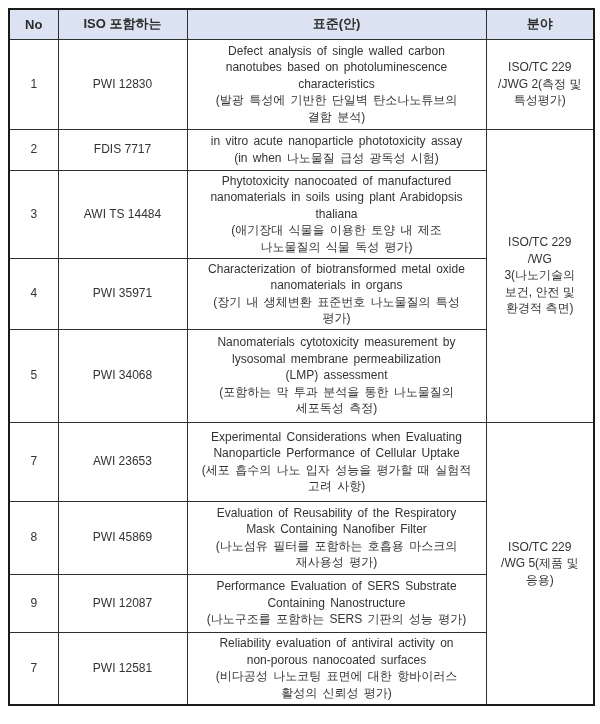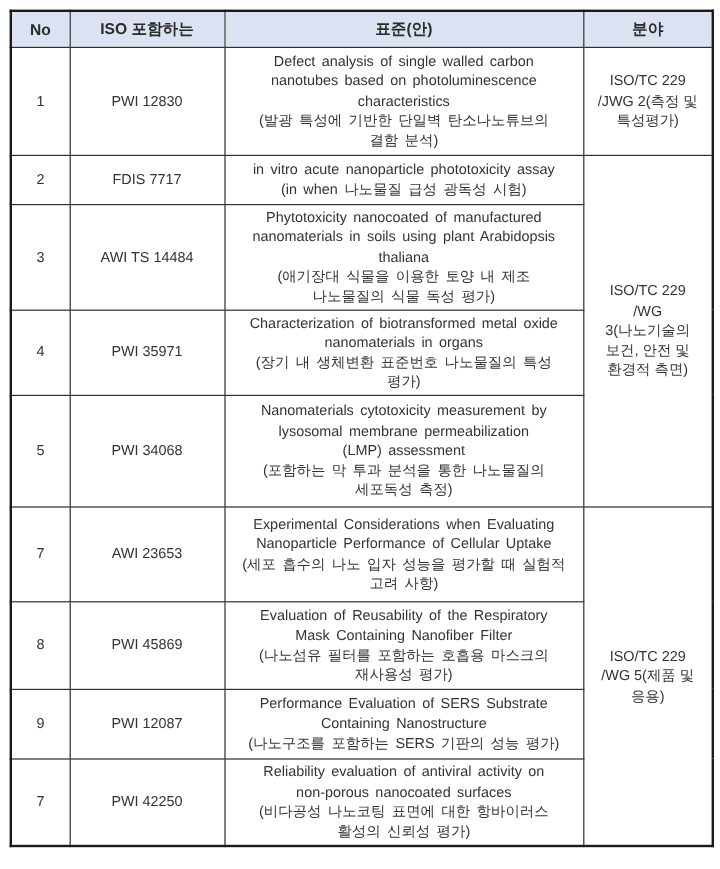--- a/index.html
+++ b/index.html
@@ -149,21 +149,21 @@
       </tr>
       <tr class="row-9">
         <td>9</td>
         <td>PWI 12087</td>
         <td class="cell-title pre">Performance Evaluation of SERS Substrate
 Containing Nanostructure
 (나노구조를 포함하는 SERS 기판의 성능 평가)</td>
       </tr>
       <tr class="row-10">
         <td>7</td>
-        <td>PWI 42250</td>
+        <td>PWI 12581</td>
         <td class="cell-title pre">Reliability evaluation of antiviral activity on
 non-porous nanocoated surfaces
 (비다공성 나노코팅 표면에 대한 항바이러스
 활성의 신뢰성 평가)</td>
       </tr>
     </tbody>
   </table>
 </div>
 
 </body></html>

